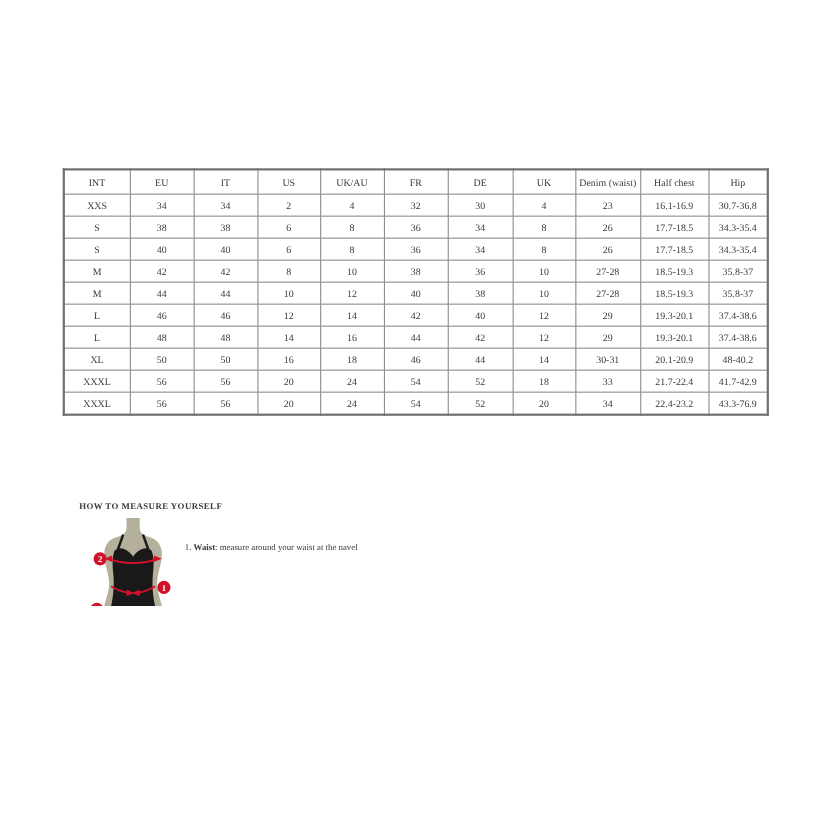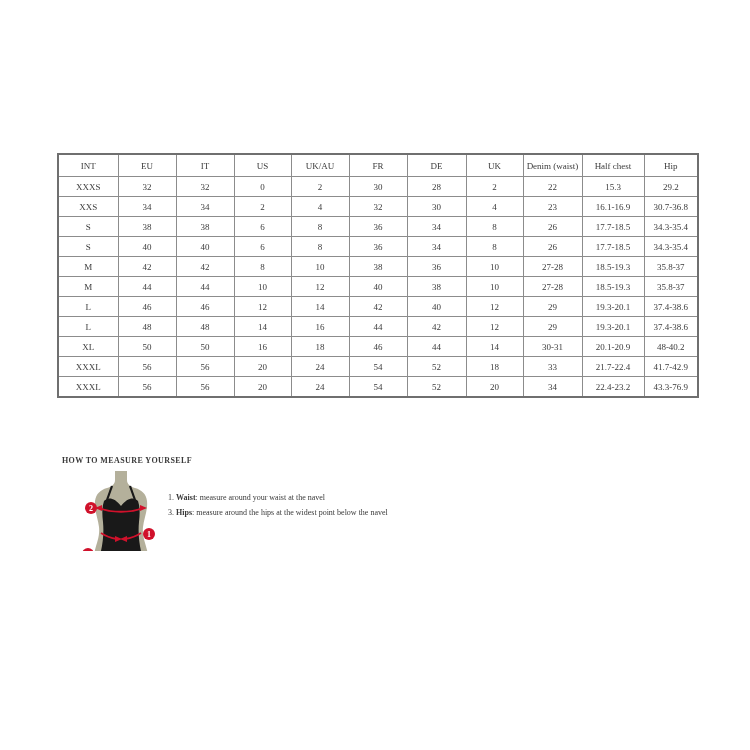--- a/index.html
+++ b/index.html
@@ -10,21 +10,21 @@
   .size-table{position:absolute;left:57px;top:153px;width:640px;
               border-collapse:collapse;table-layout:fixed;
               border:2px solid #6f6f6f;}
   .size-table th,.size-table td{
       border:1px solid #8c8c8c;text-align:center;vertical-align:middle;
       font-size:9px;font-weight:400;color:#3b3b3b;padding:0;overflow:hidden;white-space:nowrap;}
   .size-table th{height:21px;}
   .size-table td{height:19px;}
 
   
-  .measure-heading{position:absolute;left:62px;top:456px;
+  .measure-heading{position:absolute;left:72px;top:456px;
       font-size:8px;font-weight:bold;letter-spacing:.4px;color:#3a3a3a;}
   .instructions{position:absolute;left:168px;top:490px;width:330px;
       font-size:8px;line-height:15px;color:#3a3a3a;}
   .instr{white-space:nowrap;}
   .instr b{font-weight:bold;}
   .figure{position:absolute;left:72px;top:470px;width:100px;height:134px;}
 </style>
 </head>
 <body>
 
@@ -54,33 +54,20 @@
           <th>FR</th>
           <th>DE</th>
           <th>UK</th>
           <th>Denim (waist)</th>
           <th>Half chest</th>
           <th>Hip</th>
         </tr>
     </thead>
     <tbody id="table-body">
         <tr>
-          <td>XXXS</td>
-          <td>32</td>
-          <td>32</td>
-          <td>0</td>
-          <td>2</td>
-          <td>30</td>
-          <td>28</td>
-          <td>2</td>
-          <td>22</td>
-          <td>15.3</td>
-          <td>29.2</td>
-        </tr>
-        <tr>
           <td>XXS</td>
           <td>34</td>
           <td>34</td>
           <td>2</td>
           <td>4</td>
           <td>32</td>
           <td>30</td>
           <td>4</td>
           <td>23</td>
           <td>16.1-16.9</td>
@@ -249,16 +236,15 @@
       <text x="77" y="67" text-anchor="middle" font-size="8" font-weight="bold" fill="#ffffff">1</text>
     </g>
     <g>
       <circle cx="16" cy="84" r="6" fill="#d0112b"></circle>
       <text x="16" y="87" text-anchor="middle" font-size="8" font-weight="bold" fill="#ffffff">3</text>
     </g>
   </svg>
 
   <div class="instructions" id="instructions">
       <div class="instr"><span>1. </span><b>Waist</b><span>: measure around your waist at the navel</span></div>
-      <div class="instr"><span>3. </span><b>Hips</b><span>: measure around the hips at the widest point below the navel</span></div>
     </div>
 
 </div>
 
 </body></html>

